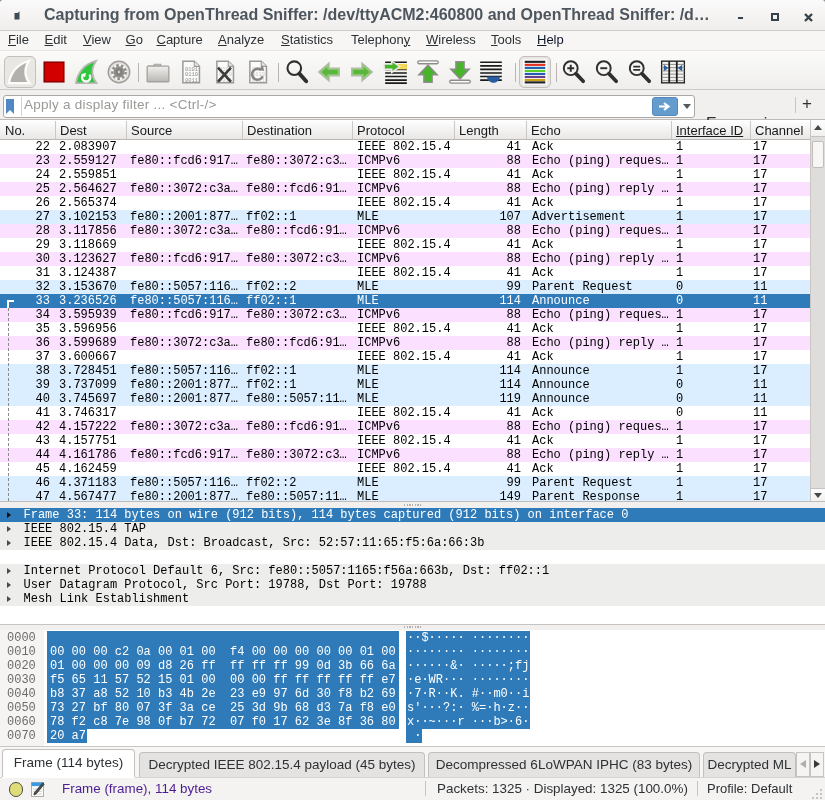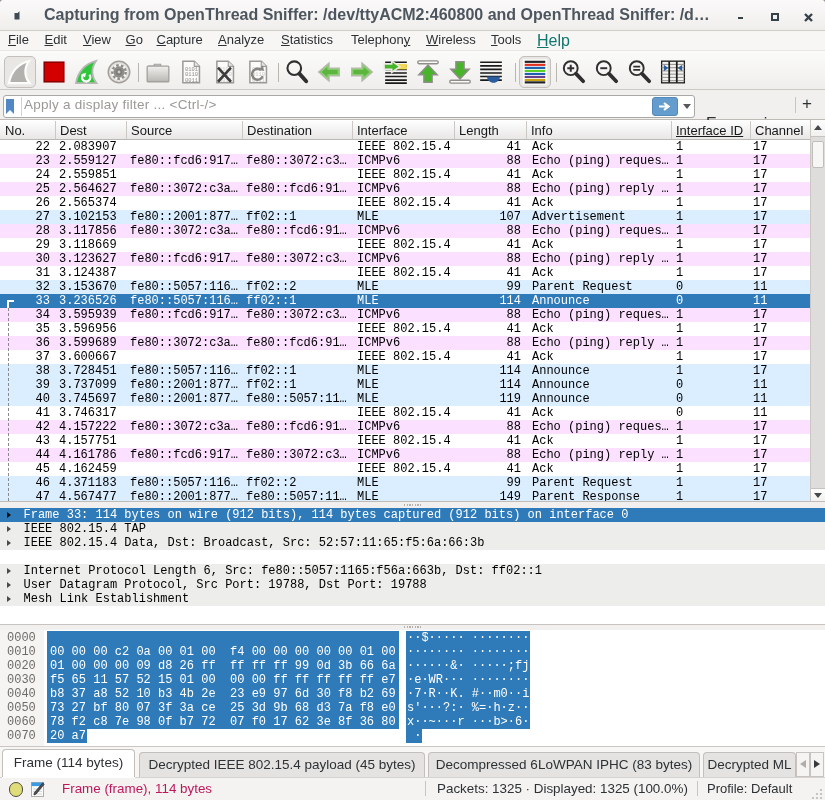--- a/index.html
+++ b/index.html
@@ -28,21 +28,21 @@
 <div class="abs" style="left:8px;top:31.5px;font-size:13px;color:#2d3134;"><span style="text-decoration:underline">F</span>ile</div>
 <div class="abs" style="left:44.5px;top:31.5px;font-size:13px;color:#2d3134;"><span style="text-decoration:underline">E</span>dit</div>
 <div class="abs" style="left:83px;top:31.5px;font-size:13px;color:#2d3134;"><span style="text-decoration:underline">V</span>iew</div>
 <div class="abs" style="left:125.5px;top:31.5px;font-size:13px;color:#2d3134;"><span style="text-decoration:underline">G</span>o</div>
 <div class="abs" style="left:156.5px;top:31.5px;font-size:13px;color:#2d3134;"><span style="text-decoration:underline">C</span>apture</div>
 <div class="abs" style="left:218px;top:31.5px;font-size:13px;color:#2d3134;"><span style="text-decoration:underline">A</span>nalyze</div>
 <div class="abs" style="left:281px;top:31.5px;font-size:13px;color:#2d3134;"><span style="text-decoration:underline">S</span>tatistics</div>
 <div class="abs" style="left:351px;top:31.5px;font-size:13px;color:#2d3134;">Telephon<span style="text-decoration:underline">y</span></div>
 <div class="abs" style="left:426px;top:31.5px;font-size:13px;color:#2d3134;"><span style="text-decoration:underline">W</span>ireless</div>
 <div class="abs" style="left:491px;top:31.5px;font-size:13px;color:#2d3134;"><span style="text-decoration:underline">T</span>ools</div>
-<div class="abs" style="left:537px;top:31.5px;font-size:16px;color:#0f766e;"><span style="text-decoration:underline">H</span>elp</div>
+<div class="abs" style="left:537px;top:31.5px;font-size:13px;color:#0f172a;"><span style="text-decoration:underline">H</span>elp</div>
 <div class="abs" style="left:0;top:50px;width:825px;height:40px;
   background:linear-gradient(#fbfbfa,#efeeec);border-top:1px solid #e8e5e2;border-bottom:1px solid #cdc9c4;box-sizing:border-box;"></div>
 <div class="abs" style="left:3.5px;top:56px;width:32px;height:32px;background:#e9e7e4;border:1px solid #c2bfbc;border-radius:5px;box-sizing:border-box;"></div>
 <svg class="abs" style="left:6.5px;top:59px;" width="26" height="26" viewBox="0 0 24 24">
     <path d="M1.8 22.2 C3.5 13 9 5 20.3 1.8 C17.3 6.5 16.6 9 17 13 C17.3 16.5 18.5 19.5 20.8 22.2 Z" fill="#b3b1ae" stroke="#fcfcfb" stroke-width="2"></path>
   </svg>
 <svg class="abs" style="left:41px;top:59px;" width="26" height="26" viewBox="0 0 24 24">
     <rect x="3" y="3" width="18" height="18" fill="#d30000" stroke="#8d0000" stroke-width="1.5"></rect>
   </svg>
 <svg class="abs" style="left:74px;top:59px;" width="26" height="26" viewBox="0 0 24 24">
@@ -194,23 +194,23 @@
 <div class="abs tri" style="left:683px;top:103.5px;border-width:5px 4.5px 0 4.5px;border-color:#55595c transparent transparent transparent;"></div>
 <div class="abs" style="left:706px;top:98px;font-size:16px;color:#2d3134;margin-top:17px;">Expression...</div>
 <div class="abs" style="left:795px;top:97px;width:1px;height:16px;background:#c8c5c1;"></div>
 <div class="abs" style="left:802px;top:94px;font-size:17px;color:#2d3134;">+</div>
 <div class="abs" style="left:0;top:120px;width:825px;height:20px;
   background:linear-gradient(#ffffff,#e9e7e6);border-bottom:1px solid #bab7b4;box-sizing:border-box;"></div>
 <div class="abs" style="left:5px;top:122.5px;font-size:13px;color:#17191a;">No.</div>
 <div class="abs" style="left:60px;top:122.5px;font-size:13px;color:#17191a;">Dest</div>
 <div class="abs" style="left:131px;top:122.5px;font-size:13px;color:#17191a;">Source</div>
 <div class="abs" style="left:247px;top:122.5px;font-size:13px;color:#17191a;">Destination</div>
-<div class="abs" style="left:357px;top:122.5px;font-size:13px;color:#17191a;">Interface</div>
+<div class="abs" style="left:357px;top:122.5px;font-size:13px;color:#17191a;">Protocol</div>
 <div class="abs" style="left:459px;top:122.5px;font-size:13px;color:#17191a;">Length</div>
-<div class="abs" style="left:531px;top:122.5px;font-size:13px;color:#17191a;">Info</div>
+<div class="abs" style="left:531px;top:122.5px;font-size:13px;color:#17191a;">Echo</div>
 <div class="abs" style="left:676px;top:122.5px;font-size:13px;color:#17191a;text-decoration:underline;">Interface ID</div>
 <div class="abs" style="left:755px;top:122.5px;font-size:13px;color:#17191a;">Channel</div>
 <div class="abs" style="left:55px;top:121px;width:1px;height:18px;background:#cbc8c5;"></div>
 <div class="abs" style="left:126px;top:121px;width:1px;height:18px;background:#cbc8c5;"></div>
 <div class="abs" style="left:242px;top:121px;width:1px;height:18px;background:#cbc8c5;"></div>
 <div class="abs" style="left:352px;top:121px;width:1px;height:18px;background:#cbc8c5;"></div>
 <div class="abs" style="left:454px;top:121px;width:1px;height:18px;background:#cbc8c5;"></div>
 <div class="abs" style="left:526px;top:121px;width:1px;height:18px;background:#cbc8c5;"></div>
 <div class="abs" style="left:671px;top:121px;width:1px;height:18px;background:#cbc8c5;"></div>
 <div class="abs" style="left:750px;top:121px;width:1px;height:18px;background:#cbc8c5;"></div>
@@ -262,21 +262,21 @@
 <div class="abs" style="left:0;top:14px;width:825px;height:14px;background:#ededeb;">
       <span class="abs tri" style="left:7px;top:4px;border-width:3px 0 3px 4.6px;border-color:transparent transparent transparent #4a4a4a;"></span>
       <span class="abs mono" style="left:23.5px;top:0;line-height:14px;color:#000000;">IEEE 802.15.4 TAP</span>
     </div>
 <div class="abs" style="left:0;top:28px;width:825px;height:14px;background:#ededeb;">
       <span class="abs tri" style="left:7px;top:4px;border-width:3px 0 3px 4.6px;border-color:transparent transparent transparent #4a4a4a;"></span>
       <span class="abs mono" style="left:23.5px;top:0;line-height:14px;color:#000000;">IEEE 802.15.4 Data, Dst: Broadcast, Src: 52:57:11:65:f5:6a:66:3b</span>
     </div>
 <div class="abs" style="left:0;top:56px;width:825px;height:14px;background:#ededeb;">
       <span class="abs tri" style="left:7px;top:4px;border-width:3px 0 3px 4.6px;border-color:transparent transparent transparent #4a4a4a;"></span>
-      <span class="abs mono" style="left:23.5px;top:0;line-height:14px;color:#000000;">Internet Protocol Length 6, Src: fe80::5057:1165:f56a:663b, Dst: ff02::1</span>
+      <span class="abs mono" style="left:23.5px;top:0;line-height:14px;color:#000000;">Internet Protocol Default 6, Src: fe80::5057:1165:f56a:663b, Dst: ff02::1</span>
     </div>
 <div class="abs" style="left:0;top:70px;width:825px;height:14px;background:#ededeb;">
       <span class="abs tri" style="left:7px;top:4px;border-width:3px 0 3px 4.6px;border-color:transparent transparent transparent #4a4a4a;"></span>
       <span class="abs mono" style="left:23.5px;top:0;line-height:14px;color:#000000;">User Datagram Protocol, Src Port: 19788, Dst Port: 19788</span>
     </div>
 <div class="abs" style="left:0;top:84px;width:825px;height:14px;background:#ededeb;">
       <span class="abs tri" style="left:7px;top:4px;border-width:3px 0 3px 4.6px;border-color:transparent transparent transparent #4a4a4a;"></span>
       <span class="abs mono" style="left:23.5px;top:0;line-height:14px;color:#000000;">Mesh Link Establishment</span>
     </div>
 </div>
@@ -341,21 +341,21 @@
 <div class="abs" style="left:2px;top:777px;width:133px;height:1px;background:#ffffff;"></div>
 <div class="abs" style="left:8.5px;top:782px;width:14.5px;height:14.5px;border-radius:50%;background:#dfdd7a;border:1.6px solid #4d4c42;box-sizing:border-box;"></div>
 <svg class="abs" style="left:31px;top:782px;" width="14" height="15" viewBox="0 0 14 15">
   <rect x="0.5" y="0.5" width="12" height="14" fill="#fbfbfa" stroke="#b0aeab" stroke-width="1"></rect>
   <rect x="0.5" y="0.5" width="12" height="3.6" fill="#3b9ae0"></rect>
   <g stroke="#d8d6d2" stroke-width="1">
       <path d="M2 7 h9 M2 9.5 h9 M2 12 h9"></path>
     </g>
   <path d="M11.8 0.8 L13.2 2.2 L5.2 12 L3 13 L3.4 10.6 Z" fill="#4a4d52" stroke="#2e3133" stroke-width="0.7"></path>
 </svg>
-<div class="abs" style="left:62px;top:781px;font-size:13.4px;color:#be185d;">Frame (frame), 114 bytes</div>
+<div class="abs" style="left:62px;top:781px;font-size:13.4px;color:#4c1d95;">Frame (frame), 114 bytes</div>
 <div class="abs" style="left:437px;top:781px;font-size:13.4px;color:#2d3134;">Packets: 1325 · Displayed: 1325 (100.0%)</div>
 <div class="abs" style="left:425px;top:781px;width:1px;height:15px;background:#c8c5c1;"></div>
 <div class="abs" style="left:697px;top:781px;width:1px;height:15px;background:#c8c5c1;"></div>
 <svg class="abs" style="left:812px;top:788px;" width="11" height="11" viewBox="0 0 11 11">
   <g fill="#b7b4b1">
       <circle cx="9" cy="2" r="1"></circle>
       <circle cx="9" cy="6" r="1"></circle>
       <circle cx="5" cy="6" r="1"></circle>
       <circle cx="9" cy="10" r="1"></circle>
       <circle cx="5" cy="10" r="1"></circle>

